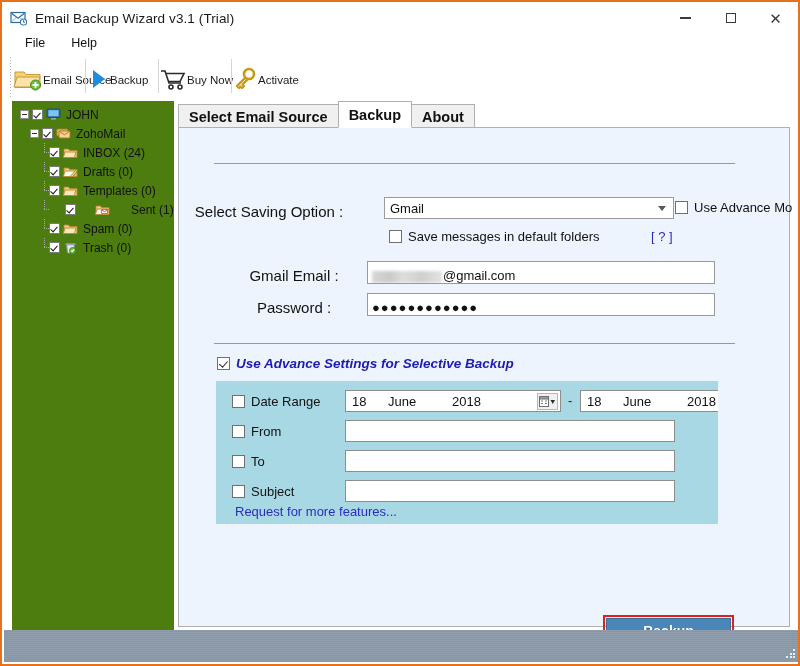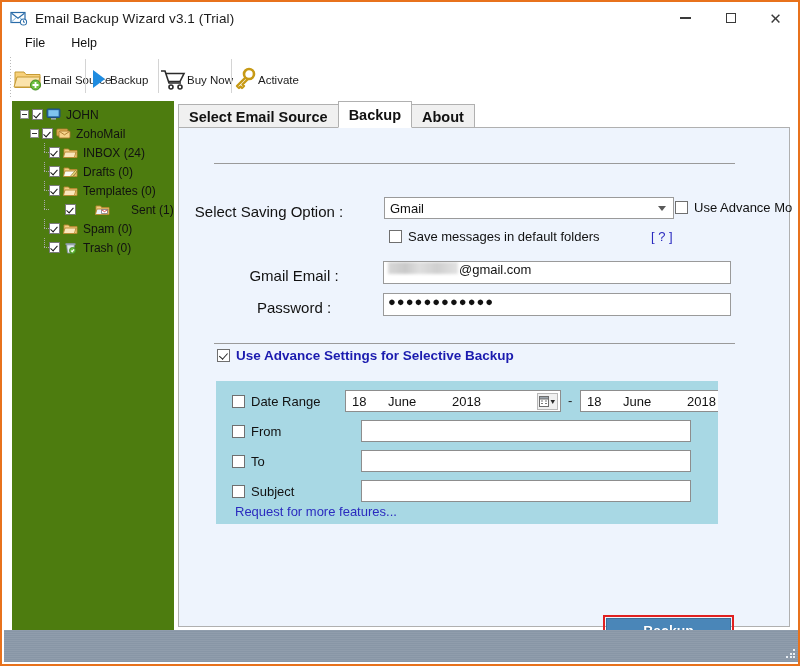--- a/index.html
+++ b/index.html
@@ -200,24 +200,23 @@
     font-size: 15px; color: #111;
     text-align: center;
     white-space: nowrap;
   }
   .tfield {
     position: absolute;
     background: #ffffff;
     border: 1px solid #9a9a9a;
     box-sizing: border-box;
     font-size: 13px; color: #111;
-    display: flex; align-items: flex-start;
+    display: flex; align-items: flex-end;
     padding-left: 4px;
     overflow: hidden;
-    margin-left: 16px;
   }
   .combo {
     position: absolute;
     background: #ffffff;
     border: 1px solid #9a9a9a;
     box-sizing: border-box;
     font-size: 13px; color: #111;
     display: flex; align-items: center;
     padding-left: 5px;
   }
@@ -557,21 +556,21 @@
           <span>@gmail.com</span>
       </div>
 
       <div class="lbl" style="left:60px; top:171px; width:110px;">Password :</div>
       <div class="tfield" style="left:188px; top:165px; width:348px; height:23px;">
         <span class="dots">●●●●●●●●●●●●</span>
       </div>
 
       <div class="hr" style="left:35px; top:215px; width:521px;"></div>
 
-      <div class="adv-title" style="left:38px; top:220px;">
+      <div class="adv-title" style="left:38px; top:228px;font-style:italic;">
         <span class="chkbox checked"></span>
         <span>Use Advance Settings for Selective Backup</span>
       </div>
 
       <div class="advpanel" style="left:37px; top:253px; width:502px; height:143px;">
 
         <div class="chk" style="left:16px; top:13px;">
           <span class="chkbox"></span>
           <span>Date Range</span>
         </div>

